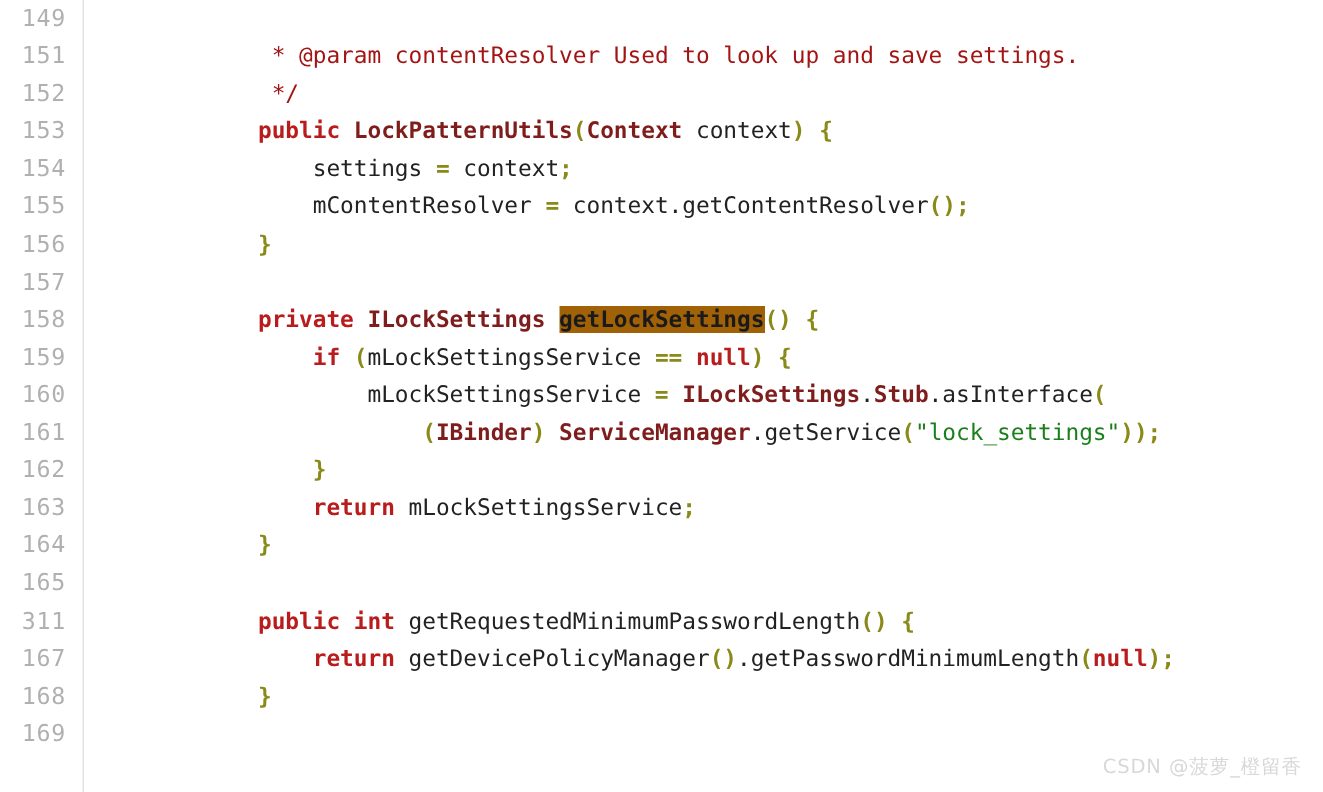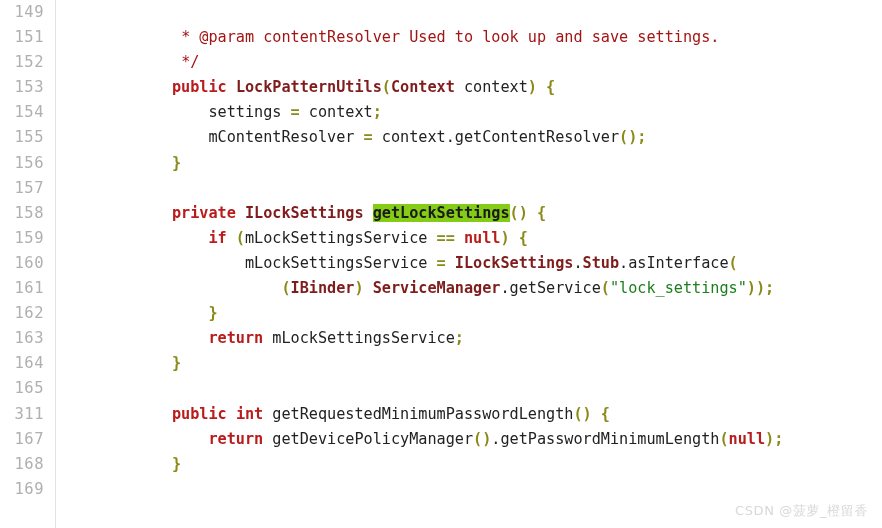--- a/index.html
+++ b/index.html
@@ -57,21 +57,21 @@
     color: #222222;
     white-space: pre;
     letter-spacing: -0.02px;
   }
   .tok-kw      { color: #b91c1c; font-weight: 700; }
   .tok-type    { color: #7f1d1d; font-weight: 700; }
   .tok-comment { color: #a31515; }
   .tok-string  { color: #1a7f1a; }
   .tok-punc    { color: #8a8a19; font-weight: 700; }
   .tok-plain   { color: #222222; }
-  .tok-hl      { background: #84cc16; color: #1a1a1a; font-weight: 700; }
+  .tok-hl      { background: #a16207; color: #1a1a1a; font-weight: 700; }
   .watermark {
     position: absolute;
     right: 14px;
     bottom: 8px;
     font-family: "DejaVu Sans", "Liberation Sans", sans-serif;
     font-size: 13px;
     color: #d8d8d8;
     letter-spacing: 0.6px;
     user-select: none;
     white-space: nowrap;

